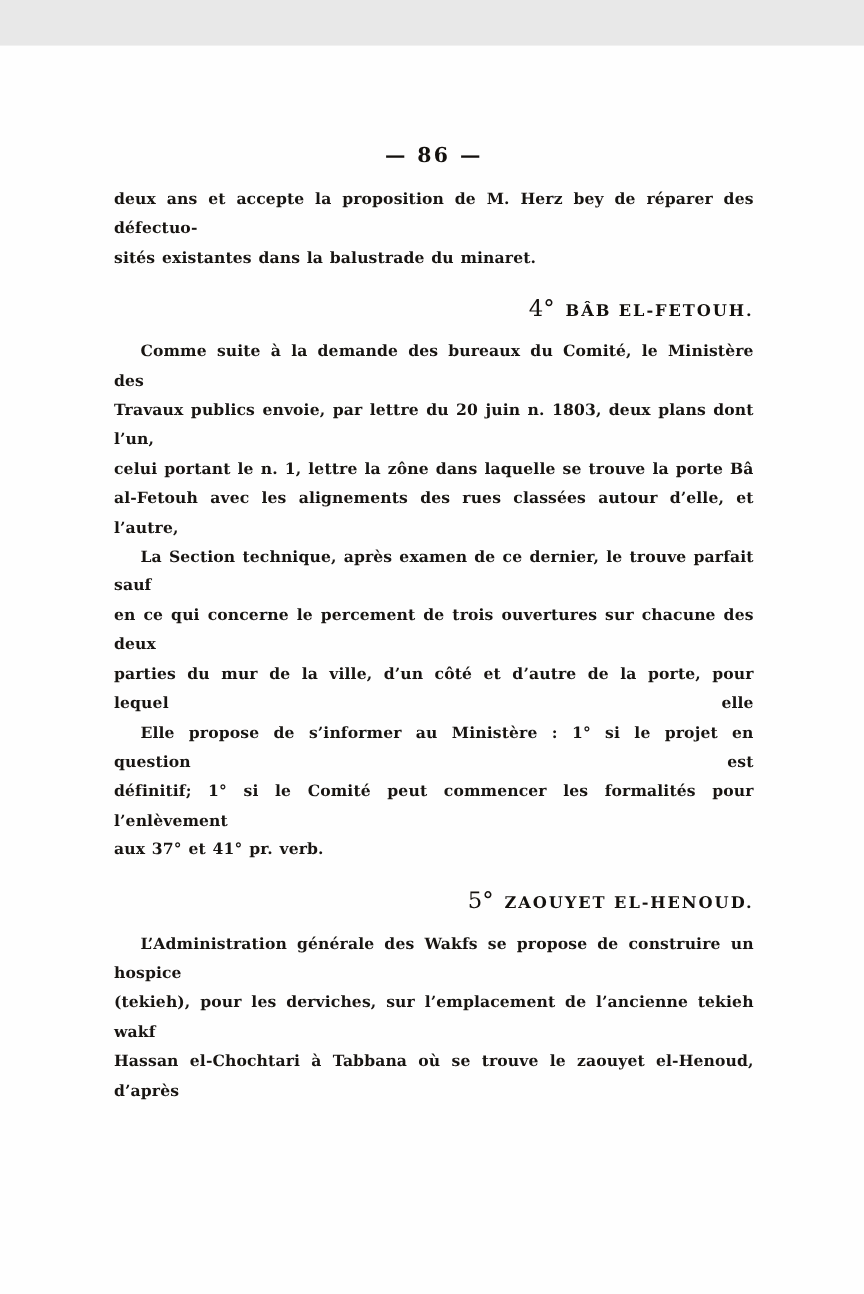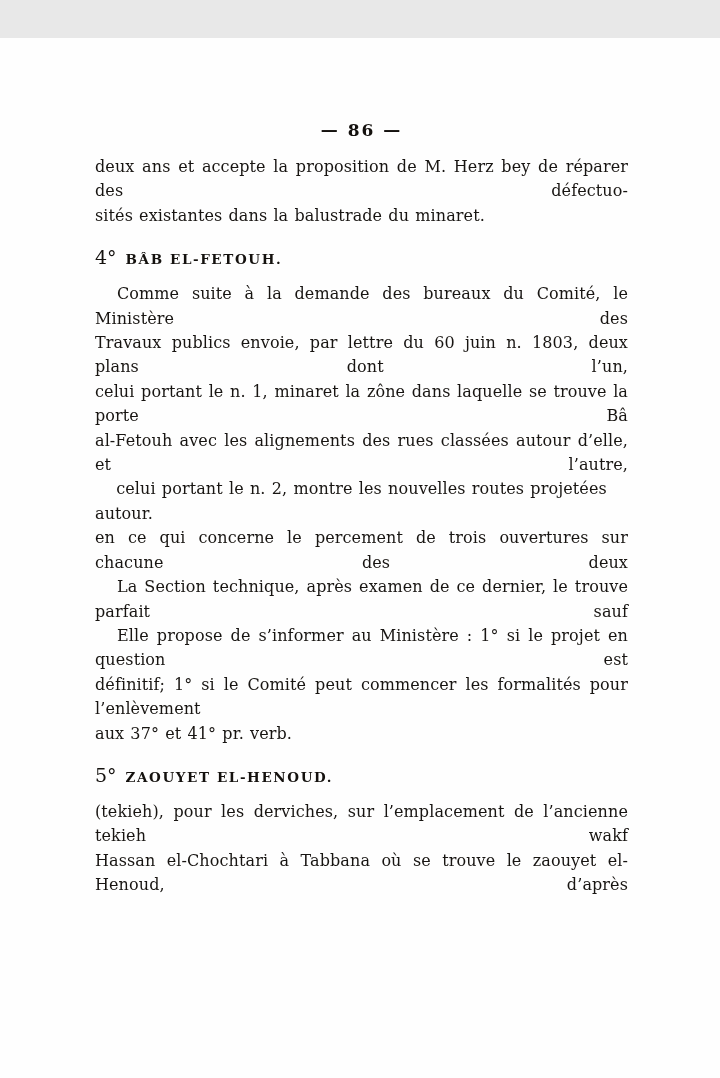--- a/index.html
+++ b/index.html
@@ -28,37 +28,37 @@
     font-size: 17px;
     font-weight: bold;
     letter-spacing: 2px;
     margin-bottom: 15px;
     color: #14110e;
   }
   .paragraph {
     margin: 0;
   }
   .line {
-    font-size: 16px;
+    font-size: 13px;
     line-height: 24.4px;
     text-align: justify;
     text-align-last: justify;
-    font-weight: 400;
+    font-weight: 700;
     letter-spacing: 0.1px;
     word-spacing: 1px;
   }
   .line.no-fill {
     text-align: center;
     text-align-last: left;
   }
   .line.indent {
     text-indent: 22px;
   }
   .heading {
-    text-align: left;
+    text-align: right;
     margin-top: 17px;
     margin-bottom: 11px;
     line-height: 24px;
     white-space: nowrap;
   }
   .heading .num {
     font-size: 19px;
     font-weight: 500;
     color: #14110e;
   }
@@ -77,34 +77,35 @@
   <div class="content">
     <div class="page-number">— 86 —</div>
     <div id="sections-root">
         <div class="paragraph">
           <div class="line">deux ans et accepte la proposition de M. Herz bey de réparer des défectuo-</div>
           <div class="line no-fill">sités existantes dans la balustrade du minaret.</div>
         </div>
         <div class="heading"><span class="num">4°</span><span class="title">BÂB EL-FETOUH.</span></div>
         <div class="paragraph">
           <div class="line indent">Comme suite à la demande des bureaux du Comité, le Ministère des</div>
-          <div class="line">Travaux publics envoie, par lettre du 60 juin n. 1803, deux plans dont l’un,</div>
-          <div class="line">celui portant le n. 1, minaret la zône dans laquelle se trouve la porte Bâ</div>
+          <div class="line">Travaux publics envoie, par lettre du 20 juin n. 1803, deux plans dont l’un,</div>
+          <div class="line">celui portant le n. 1, lettre la zône dans laquelle se trouve la porte Bâ</div>
           <div class="line">al-Fetouh avec les alignements des rues classées autour d’elle, et l’autre,</div>
-          <div class="line no-fill">celui portant le n. 2, montre les nouvelles routes projetées autour.</div>
         </div>
         <div class="paragraph">
+          <div class="line indent">La Section technique, après examen de ce dernier, le trouve parfait sauf</div>
           <div class="line">en ce qui concerne le percement de trois ouvertures sur chacune des deux</div>
-          <div class="line indent">La Section technique, après examen de ce dernier, le trouve parfait sauf</div>
+          <div class="line">parties du mur de la ville, d’un côté et d’autre de la porte, pour lequel elle</div>
         </div>
         <div class="paragraph">
           <div class="line indent">Elle propose de s’informer au Ministère : 1° si le projet en question est</div>
           <div class="line">définitif; 1° si le Comité peut commencer les formalités pour l’enlèvement</div>
           <div class="line no-fill">aux 37° et 41° pr. verb.</div>
         </div>
         <div class="heading"><span class="num">5°</span><span class="title">ZAOUYET EL-HENOUD.</span></div>
         <div class="paragraph">
+          <div class="line indent">L’Administration générale des Wakfs se propose de construire un hospice</div>
           <div class="line">(tekieh), pour les derviches, sur l’emplacement de l’ancienne tekieh wakf</div>
           <div class="line">Hassan el-Chochtari à Tabbana où se trouve le zaouyet el-Henoud, d’après</div>
         </div>
       </div>
   </div>
 </div>
 
 </body></html>

